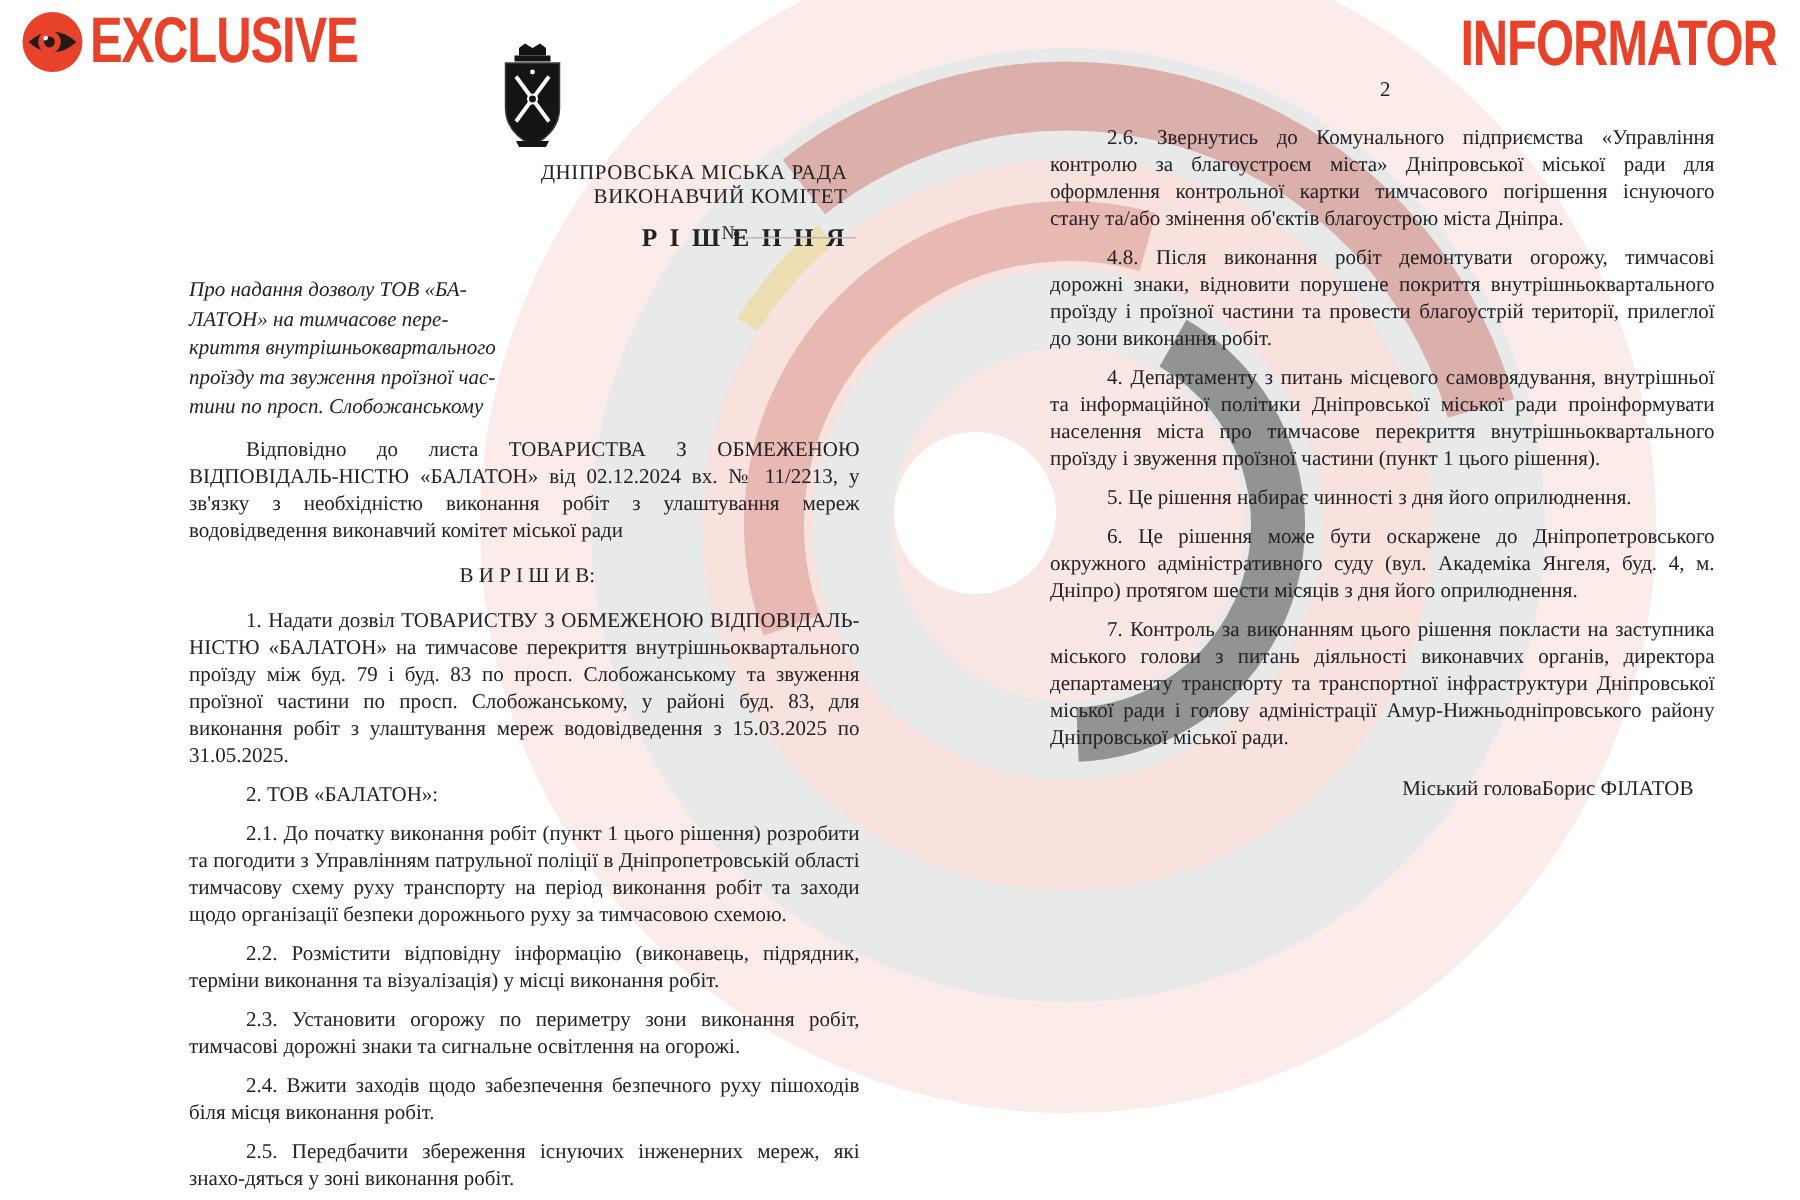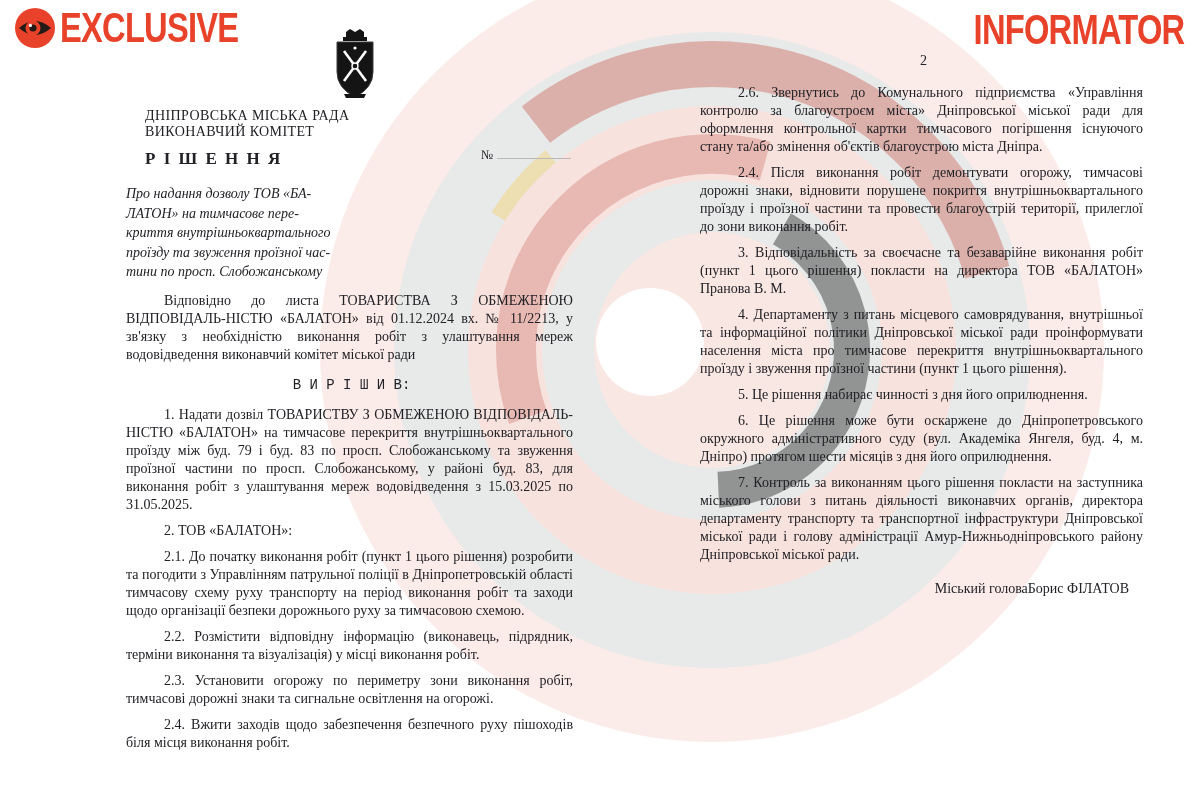--- a/index.html
+++ b/index.html
@@ -24,36 +24,36 @@
     font-weight:700; font-size:43px; line-height:1;
     color:#e8432a; letter-spacing:-1px; white-space:nowrap;
   }
   .brand-exclusive .brand-label { transform:scaleX(0.76); transform-origin:left center; }
   .brand-informator {
     position:absolute; right:16px; top:8px;
   }
   .brand-informator .brand-label { display:inline-block; transform:scaleX(0.76); transform-origin:right center; }
 
   
-  .doc-header { position:absolute; left:145px; top:28px; width:420px; text-align:left; }
+  .doc-header { position:absolute; left:145px; top:28px; width:420px; text-align:right; }
   .doc-header svg { display:block; margin:0 auto 8px auto; }
   .org-line { font-size:14px; letter-spacing:0.4px; line-height:16px; }
   .doc-type  { font-size:17px; font-weight:700; letter-spacing:2px; margin-top:9px; }
 
   .doc-number { position:absolute; left:481px; top:146px; font-size:13px; color:#2a2930; }
   .doc-number .blank { display:inline-block; width:74px; height:12px; border-bottom:1px solid #bdb8b8; }
 
   
   .col { position:absolute; font-size:14px; line-height:18px; }
   .col-left  { left:126px; top:184px; width:451px; }
   .col-right { left:700px; top:52px;  width:447px; }
 
   .subject { width:318px; line-height:19.5px; white-space:pre-line; margin:0 0 10px 0;font-style:italic; }
   .para { margin:0 4px 8px 0; text-align:justify; text-indent:38px; }
-  .resolved { text-align:center; margin:12px 0 12px 0; font-size:14px;font-family:Liberation Mono, monospace; }
+  .resolved { text-align:center; margin:12px 0 12px 0; font-size:14px; }
   .page-num { text-align:center; margin:0 0 14px 0; }
   .signature { display:flex; justify-content:flex-end; margin-top:16px; padding-right:18px; }
 </style>
 </head>
 <body>
 
 <svg class="watermark" width="1200" height="800" viewBox="0 0 1200 800" aria-hidden="true">
   <g>
     <circle cx="712" cy="350" r="392" fill="#fbecea"></circle>
     <circle cx="712" cy="350" r="318" fill="#e8e9e9"></circle>
@@ -106,35 +106,35 @@
     <span>№</span>
     <span class="blank"></span>
   </div>
 
   <div class="col col-left">
     <div class="subject">Про надання дозволу ТОВ «БА-
 ЛАТОН» на тимчасове пере-
 криття внутрішньоквартального
 проїзду та звуження проїзної час-
 тини по просп. Слобожанському</div>
-    <p class="para">Відповідно до листа ТОВАРИСТВА З ОБМЕЖЕНОЮ ВІДПОВІДАЛЬ-НІСТЮ «БАЛАТОН» від 01.12.2024 вх. № 11/2213, у зв'язку з необхідністю виконання робіт з улаштування мереж водовідведення виконавчий комітет міської ради</p>
+    <p class="para">Відповідно до листа ТОВАРИСТВА З ОБМЕЖЕНОЮ ВІДПОВІДАЛЬ-НІСТЮ «БАЛАТОН» від 02.12.2024 вх. № 11/2213, у зв'язку з необхідністю виконання робіт з улаштування мереж водовідведення виконавчий комітет міської ради</p>
     <div class="resolved">В И Р І Ш И В:</div>
     <p class="para">1. Надати дозвіл ТОВАРИСТВУ З ОБМЕЖЕНОЮ ВІДПОВІДАЛЬ-НІСТЮ «БАЛАТОН» на тимчасове перекриття внутрішньоквартального проїзду між буд. 79 і буд. 83 по просп. Слобожанському та звуження проїзної частини по просп. Слобожанському, у районі буд. 83, для виконання робіт з улаштування мереж водовідведення з 15.03.2025 по 31.05.2025.</p>
     <p class="para">2. ТОВ «БАЛАТОН»:</p>
     <p class="para">2.1. До початку виконання робіт (пункт 1 цього рішення) розробити та погодити з Управлінням патрульної поліції в Дніпропетровській області тимчасову схему руху транспорту на період виконання робіт та заходи щодо організації безпеки дорожнього руху за тимчасовою схемою.</p>
     <p class="para">2.2. Розмістити відповідну інформацію (виконавець, підрядник, терміни виконання та візуалізація) у місці виконання робіт.</p>
     <p class="para">2.3. Установити огорожу по периметру зони виконання робіт, тимчасові дорожні знаки та сигнальне освітлення на огорожі.</p>
     <p class="para">2.4. Вжити заходів щодо забезпечення безпечного руху пішоходів біля місця виконання робіт.</p>
+    <p class="para">2.5. Передбачити збереження існуючих інженерних мереж, які знахо-дяться у зоні виконання робіт.</p>
   </div>
 
   <div class="col col-right">
     <div class="page-num">2</div>
     <p class="para">2.6. Звернутись до Комунального підприємства «Управління контролю за благоустроєм міста» Дніпровської міської ради для оформлення контрольної картки тимчасового погіршення існуючого стану та/або змінення об'єктів благоустрою міста Дніпра.</p>
-    <p class="para">2.4. Після виконання робіт демонтувати огорожу, тимчасові дорожні знаки, відновити порушене покриття внутрішньоквартального проїзду і проїзної частини та провести благоустрій території, прилеглої до зони виконання робіт.</p>
-    <p class="para">3. Відповідальність за своєчасне та безаварійне виконання робіт (пункт 1 цього рішення) покласти на директора ТОВ «БАЛАТОН» Пранова В. М.</p>
+    <p class="para">4.8. Після виконання робіт демонтувати огорожу, тимчасові дорожні знаки, відновити порушене покриття внутрішньоквартального проїзду і проїзної частини та провести благоустрій території, прилеглої до зони виконання робіт.</p>
     <p class="para">4. Департаменту з питань місцевого самоврядування, внутрішньої та інформаційної політики Дніпровської міської ради проінформувати населення міста про тимчасове перекриття внутрішньоквартального проїзду і звуження проїзної частини (пункт 1 цього рішення).</p>
     <p class="para">5. Це рішення набирає чинності з дня його оприлюднення.</p>
     <p class="para">6. Це рішення може бути оскаржене до Дніпропетровського окружного адміністративного суду (вул. Академіка Янгеля, буд. 4, м. Дніпро) протягом шести місяців з дня його оприлюднення.</p>
     <p class="para">7. Контроль за виконанням цього рішення покласти на заступника міського голови з питань діяльності виконавчих органів, директора департаменту транспорту та транспортної інфраструктури Дніпровської міської ради і голову адміністрації Амур-Нижньодніпровського району Дніпровської міської ради.</p>
     <div class="signature">
       <span>Міський голова</span>
       <span>Борис ФІЛАТОВ</span>
     </div>
   </div>
 

